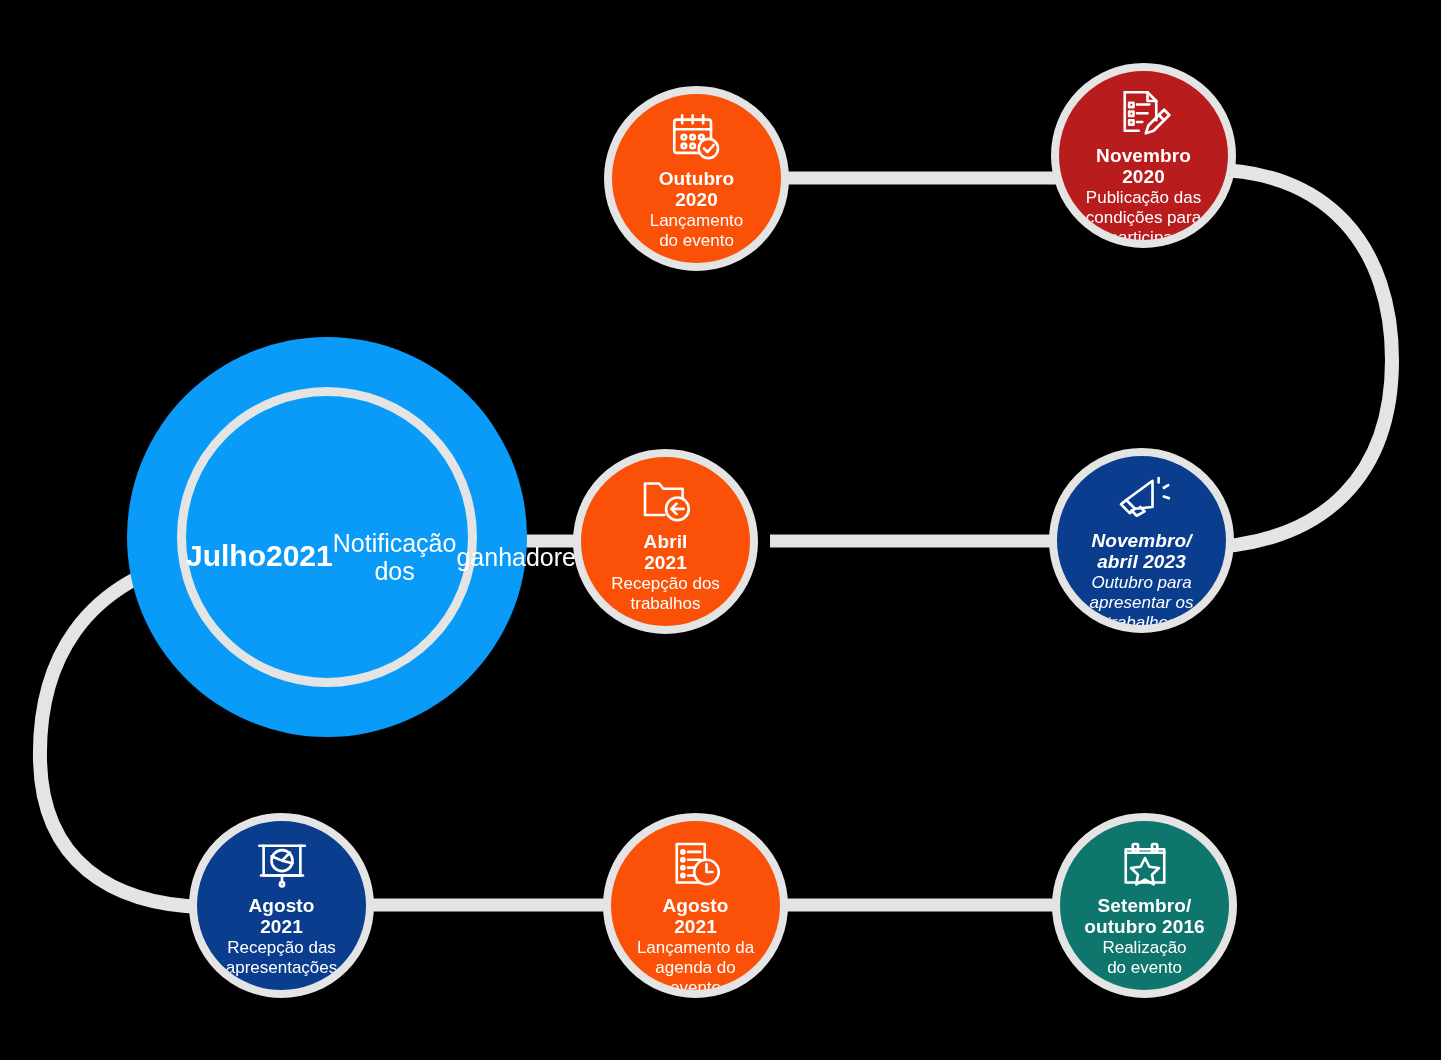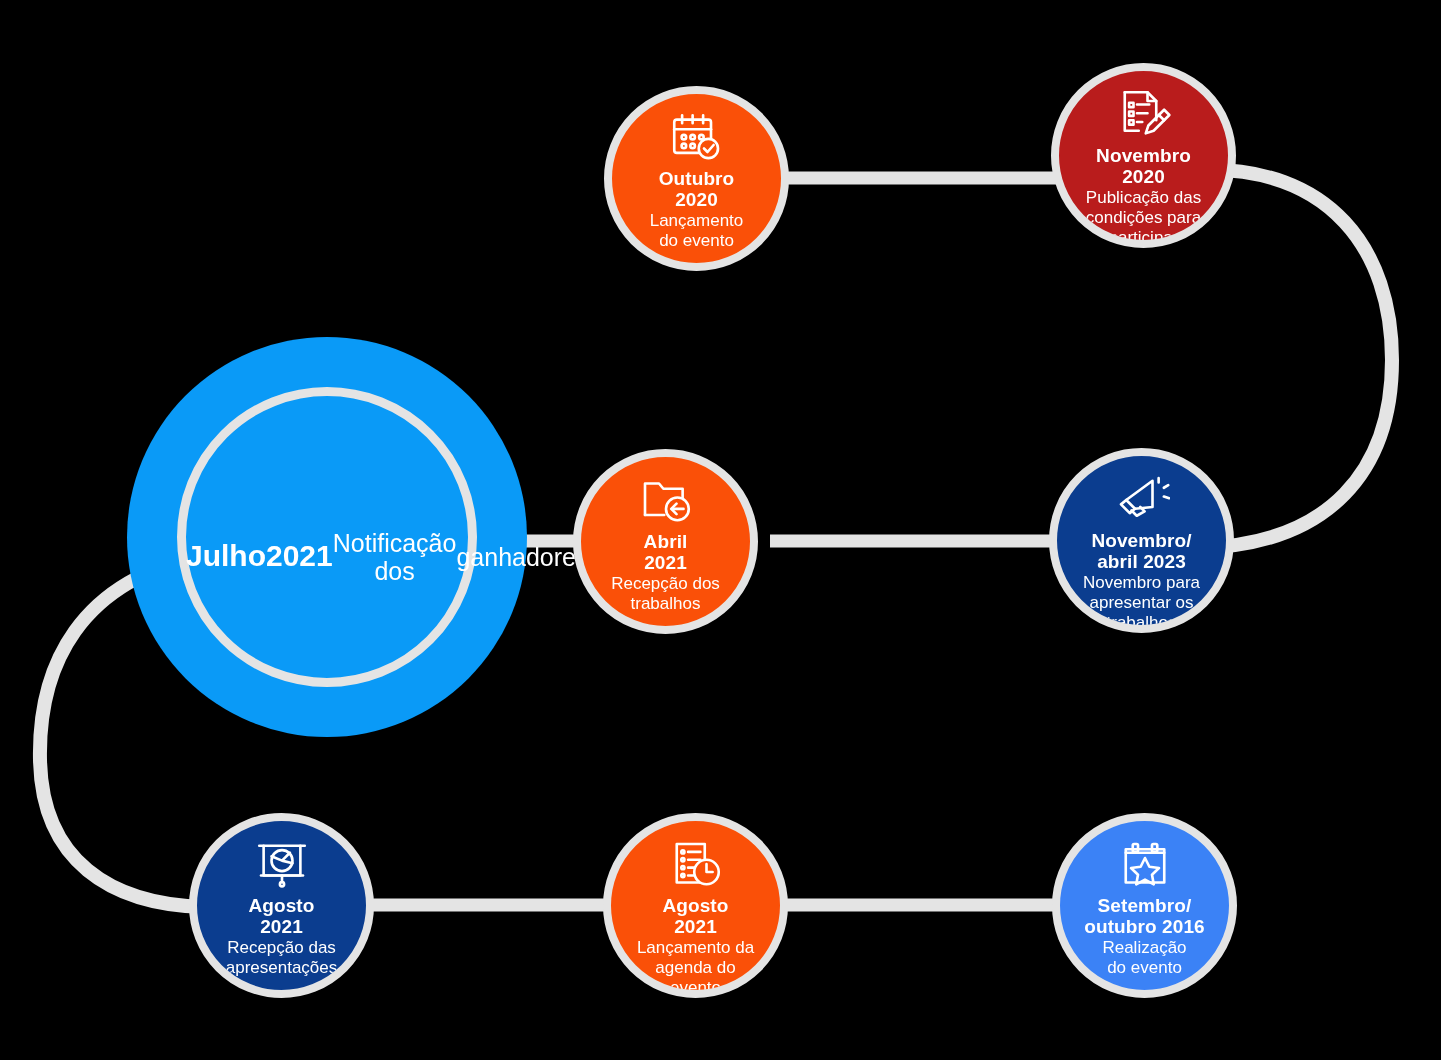--- a/index.html
+++ b/index.html
@@ -127,30 +127,30 @@
       <circle cx="45" cy="37" r="13" fill="#fa5008"></circle>
       <path d="M52 37 h-13"></path>
       <path d="M44 31 l-6 6 l6 6"></path>
     </svg>
     <div class="month">Abril</div>
     <div class="month">2021</div>
     <div class="desc">Recepção dos</div>
     <div class="desc">trabalhos</div>
   </div>
 
-  <div class="node small" style="left:1049px;top:448px;background:#0b3d8f;">
+  <div class="node small" style="left:1049px;top:448px;background:#0b3d8f;font-style:italic;">
     <svg class="ico" viewBox="0 0 64 52" fill="none" stroke="#fff" stroke-width="3" stroke-linecap="round" stroke-linejoin="round">
       <path d="M44 4 L14 26 l10 10 L44 34 z"></path>
       <path d="M14 26 l-6 5 l10 10 l6 -5"></path>
       <path d="M20 38 l6 6 l9 -5 l-5 -5"></path>
       <path d="M51 6 l0 -5 M57 12 l5 -3 M57 22 l6 2"></path>
     </svg>
     <div class="month">Novembro/</div>
     <div class="month">abril 2023</div>
-    <div class="desc">Novembro para</div>
+    <div class="desc">Outubro para</div>
     <div class="desc">apresentar os</div>
     <div class="desc">trabalhos</div>
   </div>
 
   <div class="node small" style="left:189px;top:813px;background:#0b3d8f;">
     <svg class="ico" viewBox="0 0 64 56" fill="none" stroke="#fff" stroke-width="3" stroke-linecap="round" stroke-linejoin="round">
       <path d="M6 6 h52"></path>
       <path d="M11 6 v34 h42 V6"></path>
       <path d="M8 40 h48"></path>
       <path d="M32 40 v7"></path>
@@ -175,21 +175,21 @@
       <circle cx="44" cy="36" r="14" fill="#fa5008"></circle>
       <path d="M44 27 v9 h7"></path>
     </svg>
     <div class="month">Agosto</div>
     <div class="month">2021</div>
     <div class="desc">Lançamento da</div>
     <div class="desc">agenda do</div>
     <div class="desc">evento</div>
   </div>
 
-  <div class="node small" style="left:1052px;top:813px;background:#3b82f6;">
+  <div class="node small" style="left:1052px;top:813px;background:#0f766e;">
     <svg class="ico" viewBox="0 0 64 56" fill="none" stroke="#fff" stroke-width="3" stroke-linecap="round" stroke-linejoin="round">
       <path d="M10 10 h44 v38 h-44 z"></path>
       <path d="M10 14 h44"></path>
       <rect x="18" y="4" width="6" height="9" rx="1.5"></rect>
       <rect x="40" y="4" width="6" height="9" rx="1.5"></rect>
       <path d="M32 20 l5 10 l11 1.5 l-8 7.6 l2 11 l-10 -5.4 l-10 5.4 l2 -11 l-8 -7.6 l11 -1.5 z"></path>
     </svg>
     <div class="month">Setembro/</div>
     <div class="month">outubro 2016</div>
     <div class="desc">Realização</div>

